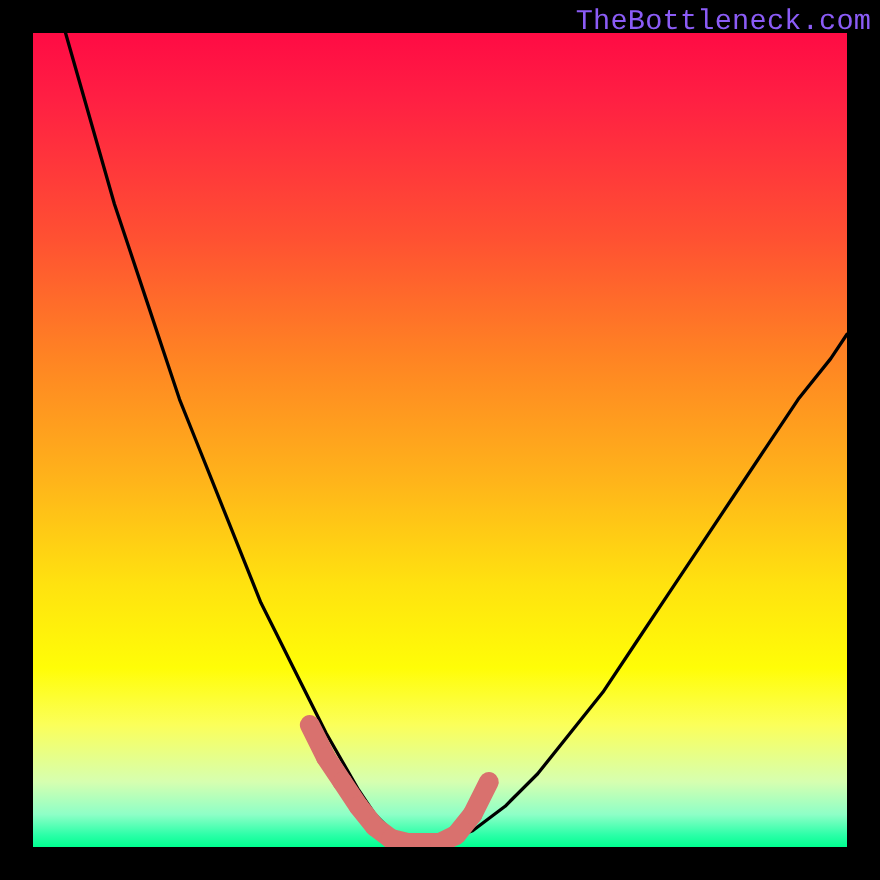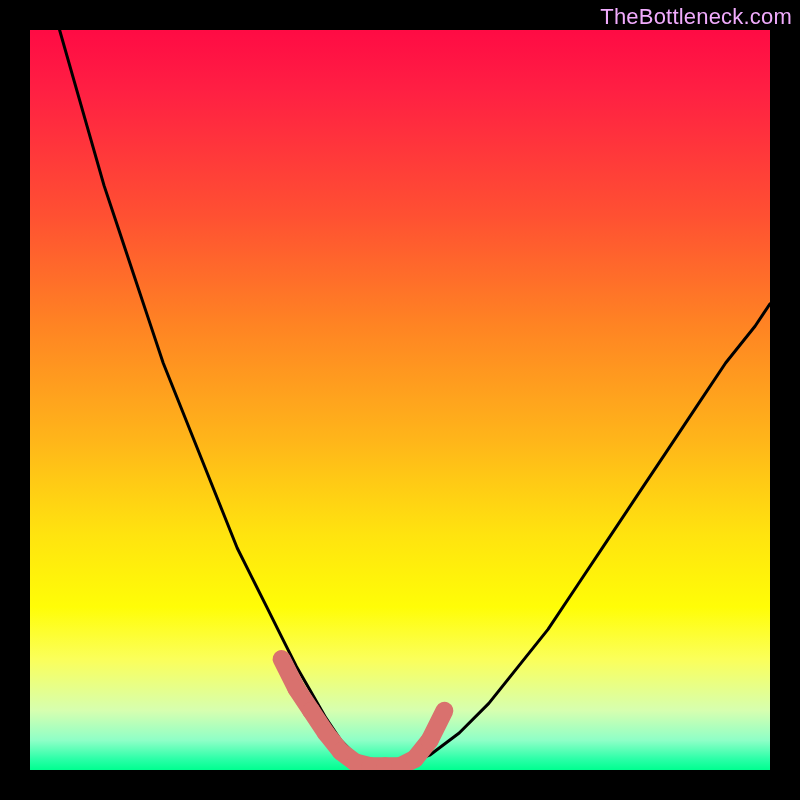--- a/index.html
+++ b/index.html
@@ -44,24 +44,25 @@
       #d6ffb0 92%,
       #8effc7 96%,
       #2cffa8 98.5%,
       #00ff90 100%
     );
   }
   .watermark {
     position: absolute;
     top: 4px;
     right: 8px;
-    color: #f0abfc;
-    font-size: 22px;
+    color: #8b5cf6;
+    font-size: 26px;
     font-weight: 500;
     letter-spacing: 0.2px;
+    font-family: Liberation Mono, monospace;
   }
   svg.curve {
     position: absolute;
     left: 0;
     top: 0;
     width: 100%;
     height: 100%;
   }
 </style>
 </head>

